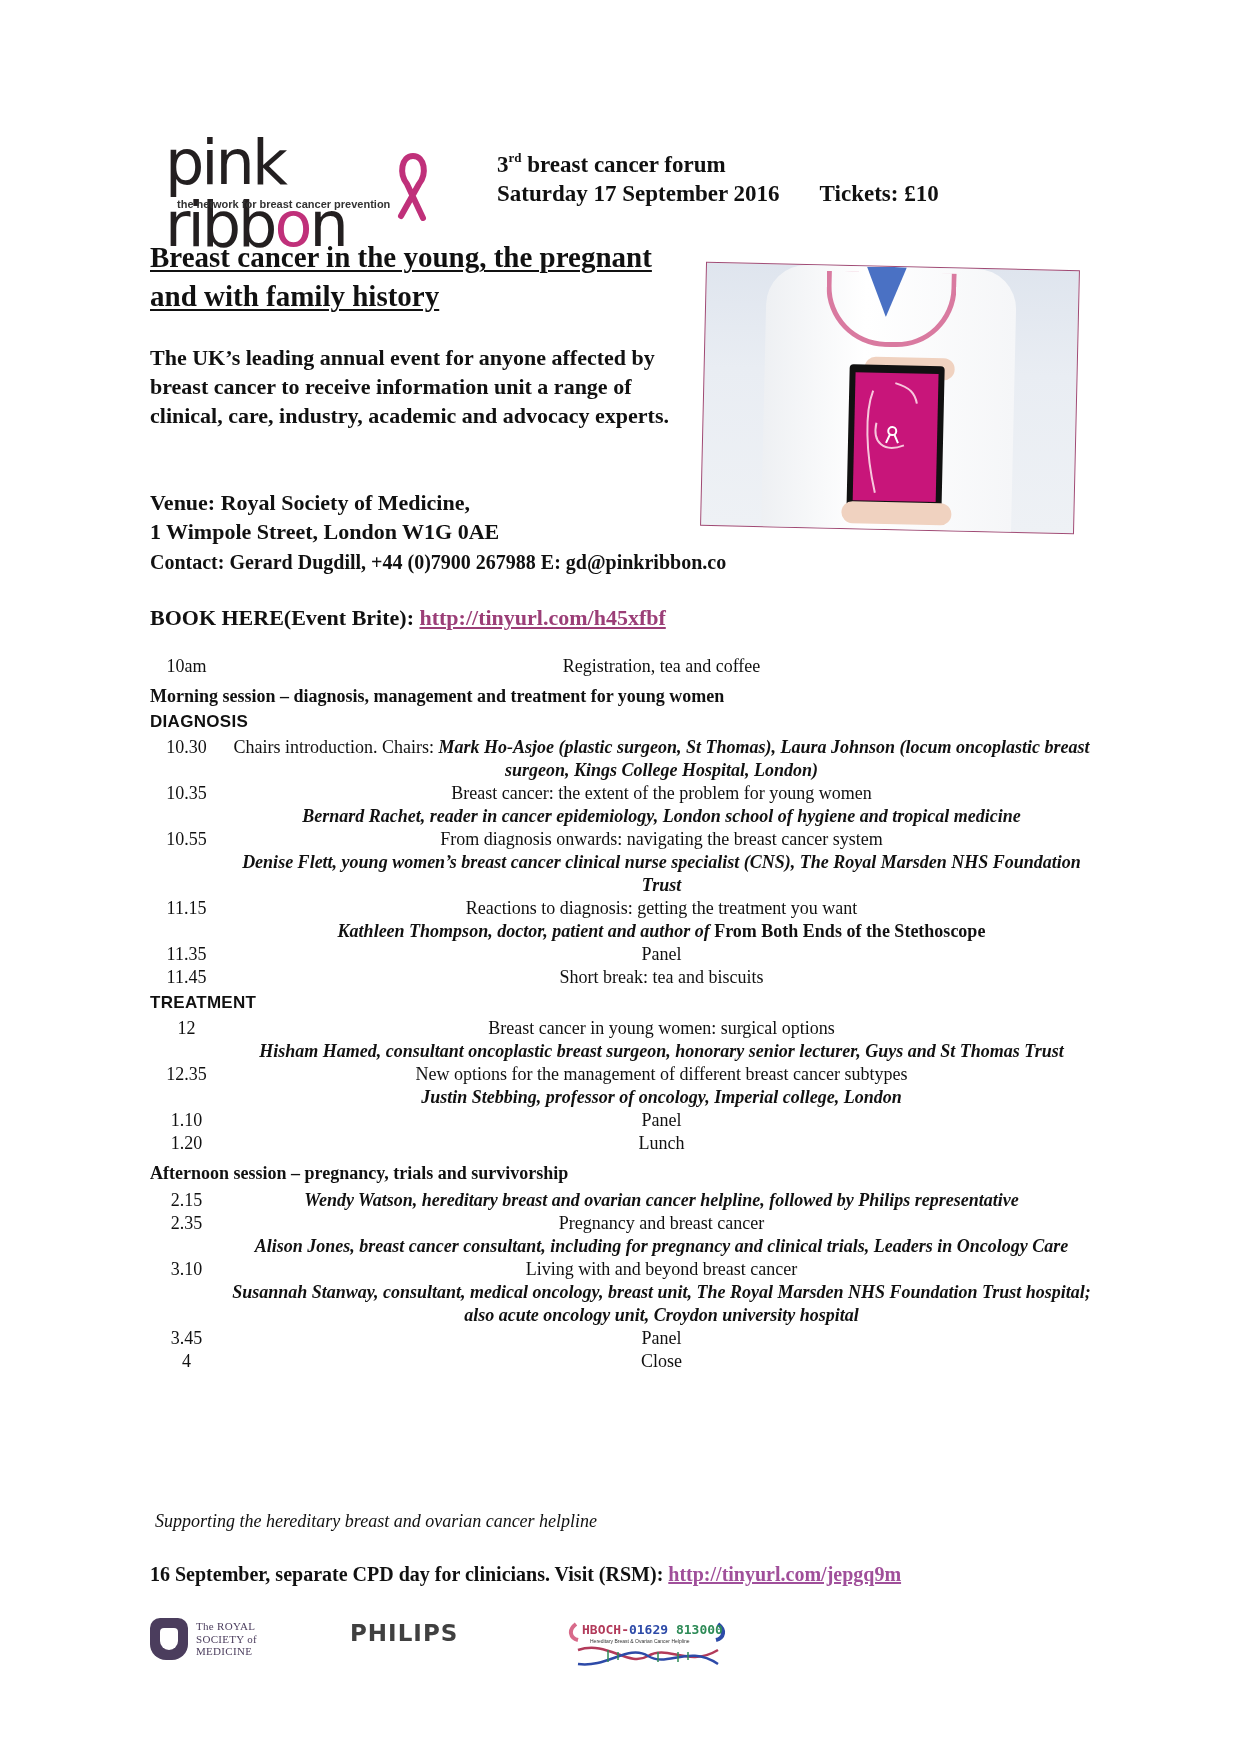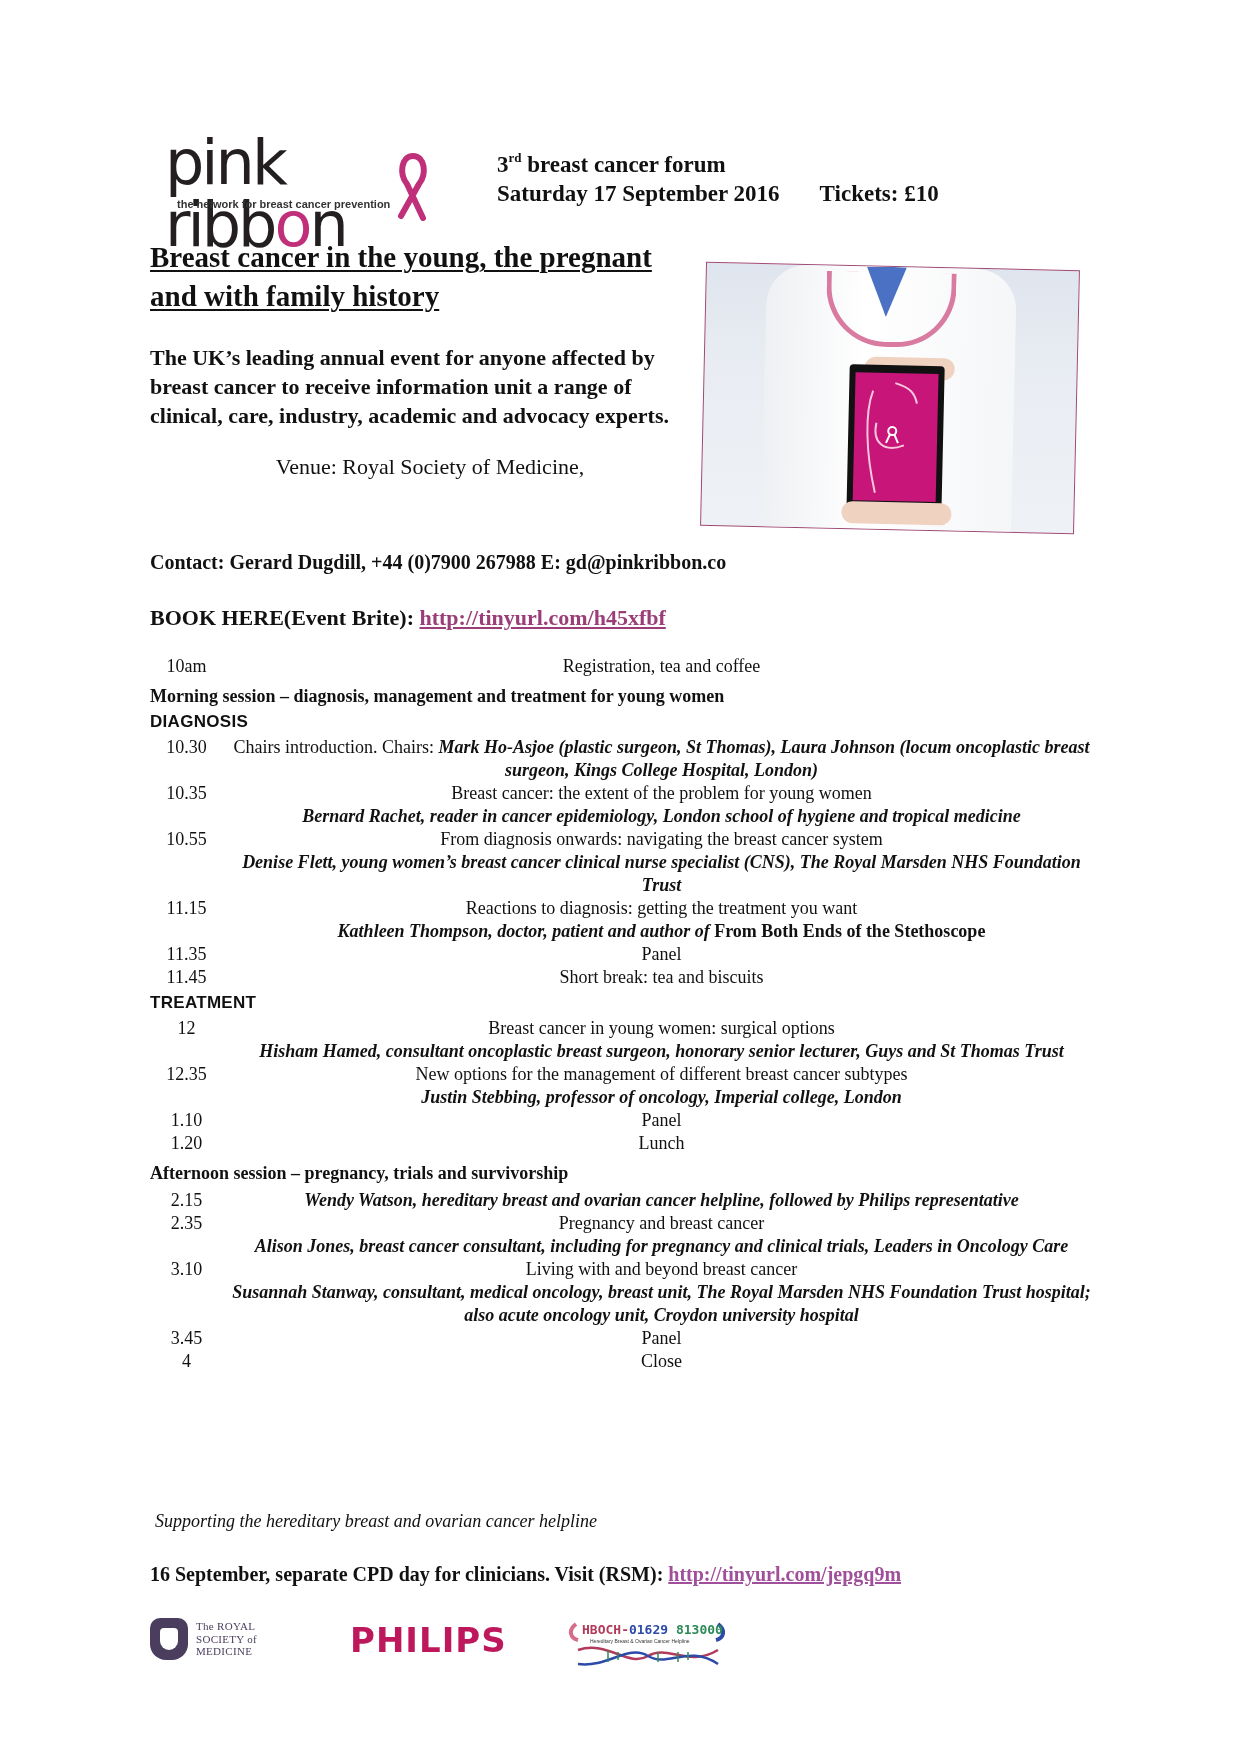--- a/index.html
+++ b/index.html
@@ -13,21 +13,21 @@
   .logo-tag { position: absolute; left: 12px; top: 60px; font-family: "Liberation Sans", sans-serif; font-size: 11px; font-weight: bold; color: #333; white-space: nowrap; }
   .ribbon-svg { position: absolute; left: 228px; top: 14px; }
 
   #event-info { left: 497px; top: 150px; font-weight: bold; font-size: 23px; line-height: 29px; }
   #event-info sup { font-size: 13px; vertical-align: 10px; line-height: 0; }
   .tickets { margin-left: 40px; }
 
   #main-title { left: 150px; top: 238px; width: 520px; font-size: 29px; font-weight: bold; line-height: 39px; text-decoration: underline; text-decoration-thickness: 2px; text-underline-offset: 3px; }
 
   #intro { left: 150px; top: 343px; width: 540px; font-size: 22px; font-weight: bold; line-height: 29px; }
-  #venue { left: 150px; top: 452px; width: 560px; font-size: 22px; font-weight: normal; line-height: 29px; text-align: center; }
+  #venue { left: 150px; top: 488px; width: 560px; font-size: 22px; font-weight: bold; line-height: 29px; }
   #contact { left: 150px; top: 551px; font-size: 20px; font-weight: bold; white-space: nowrap; }
   #book { left: 150px; top: 605px; font-size: 22px; font-weight: bold; white-space: nowrap; }
   .link { color: #9b3e77; text-decoration: underline; margin-top: 16px; }
 
   
   #hero { left: 703px; top: 266px; width: 372px; height: 262px; transform: rotate(1.3deg); border: 1.5px solid #a04a74; background: linear-gradient(180deg, #dfe5ee 0%, #e9edf3 40%, #eef1f5 100%); overflow: hidden; }
   .coat { position: absolute; left: 60px; top: 0; width: 250px; height: 262px; background: linear-gradient(90deg,#eef0f3,#ffffff 40%,#f5f6f8); border-radius: 40px 40px 0 0; }
   .shirt { position: absolute; left: 160px; top: 0; width: 40px; height: 50px; background: #4a71c4; clip-path: polygon(0 0,100% 0,50% 100%); }
   .stetho { position: absolute; left: 120px; top: 5px; width: 120px; height: 70px; border: 5px solid #d97aa0; border-top: none; border-radius: 0 0 60px 60px; }
   .tablet { position: absolute; left: 145px; top: 98px; width: 95px; height: 145px; background: #111; border-radius: 4px; }
@@ -47,21 +47,21 @@
 
   #supporting { left: 155px; top: 1511px; font-size: 18px; font-style: italic; }
   #cpd { left: 150px; top: 1563px; font-size: 20px; font-weight: bold; white-space: nowrap; }
   #cpd .link { color: #a04f9a; }
 
   
   #rsm-logo { left: 150px; top: 1618px; width: 120px; height: 42px; }
   .crest { position: absolute; left: 0; top: 0; width: 38px; height: 42px; background: #4b3d5d; border-radius: 10px 10px 16px 16px; }
   .crest::after { content: ""; position: absolute; left: 10px; top: 10px; width: 18px; height: 22px; background: #fff; border-radius: 4px 4px 9px 9px; }
   .rsm-text { position: absolute; left: 46px; top: 2px; font-family: "Liberation Serif", serif; font-size: 11px; color: #4b3d5d; line-height: 12.5px; letter-spacing: 0.3px; }
-  #philips-logo { left: 350px; top: 1620px; font-family: "DejaVu Sans", sans-serif; font-weight: bold; font-size: 34px; color: #be185d; letter-spacing: 1px; }
+  #philips-logo { left: 350px; top: 1620px; font-family: "DejaVu Sans", sans-serif; font-weight: bold; font-size: 23px; color: #404040; letter-spacing: 1px; }
   #hboc-logo { left: 568px; top: 1622px; width: 160px; height: 46px; }
   .hboc-title { position: absolute; left: 14px; top: 0; font-family: "DejaVu Sans Mono", monospace; font-size: 13px; font-weight: bold; color: #b23a5a; white-space: nowrap; }
   .hboc-title .num { color: #2d4aa8; }
   .hboc-title .sib { color: #2e8b57; }
   .hboc-sub { position: absolute; left: 22px; top: 16px; font-family: "Liberation Sans", sans-serif; font-size: 5px; color: #333; white-space: nowrap; }
 </style>
 </head>
 <body>
 
 <div id="logo" class="abs">
@@ -76,20 +76,21 @@
   <div><span>3</span><sup>rd</sup> <span>breast cancer forum</span></div>
   <div><span>Saturday 17 September 2016</span><span class="tickets">Tickets: £10</span></div>
 </div>
 
 <div id="main-title" class="abs">Breast cancer in the young, the pregnant and with family history</div>
 
 <div id="intro" class="abs">The UK’s leading annual event for anyone affected by breast cancer to receive information unit a range of clinical, care, industry, academic and advocacy experts.</div>
 
 <div id="venue" class="abs">
   <div>Venue: Royal Society of Medicine,</div>
+  <div>1 Wimpole Street, London W1G 0AE</div>
 </div>
 
 <div id="contact" class="abs">Contact: Gerard Dugdill, +44 (0)7900 267988  E: gd@pinkribbon.co</div>
 
 <div id="book" class="abs">
   <span>BOOK HERE(Event Brite): </span><a class="link">http://tinyurl.com/h45xfbf</a>
 </div>
 
 <div id="hero" class="abs">
   <div class="coat"></div>

